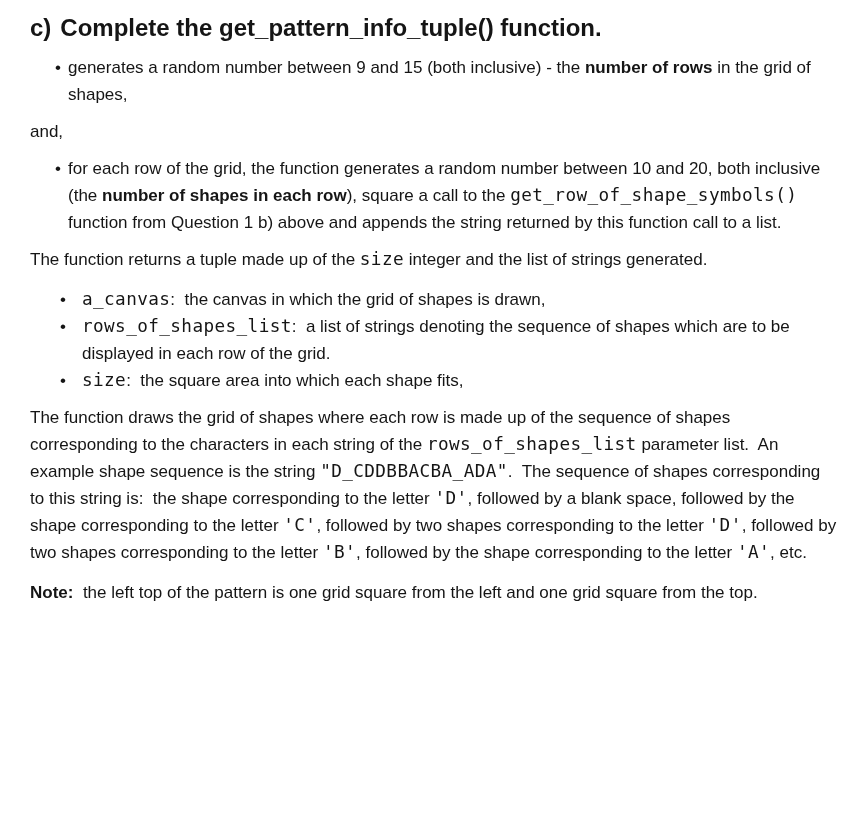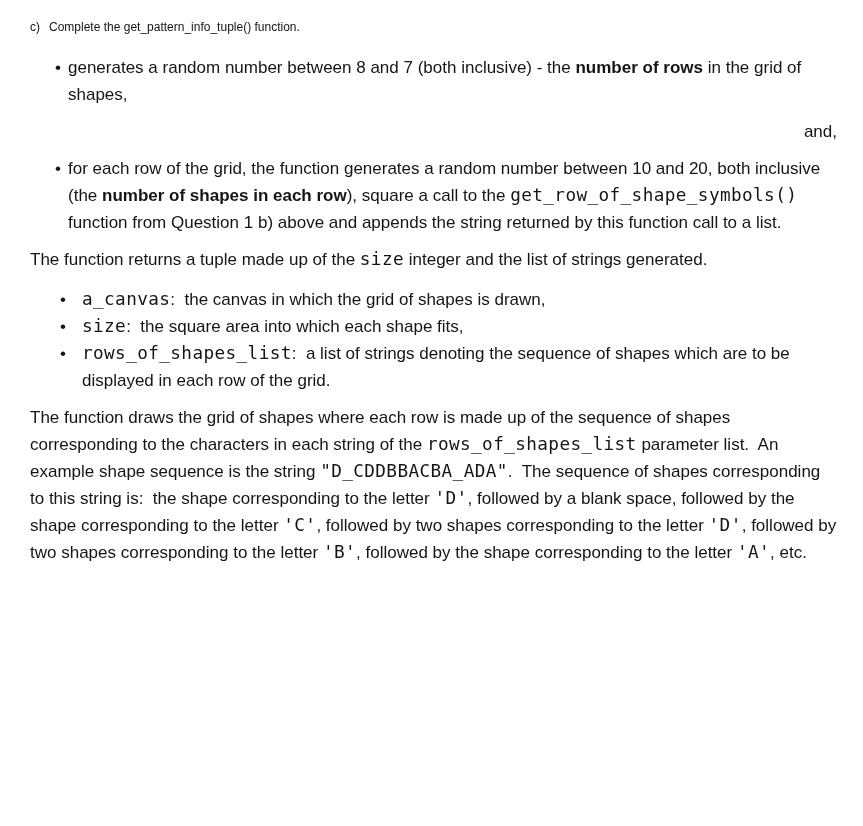--- a/index.html
+++ b/index.html
@@ -16,22 +16,22 @@
     font-size: 17px;
     line-height: 27px;
     color: #151515;
     overflow: hidden;
   }
   .doc p {
     margin: 0 0 13px 0;
     white-space: pre-wrap;
   }
   .heading {
-    font-weight: normal;
-    font-size: 12px;
+    font-weight: bold;
+    font-size: 24px;
   }
   .heading .hlabel { margin-right: 9px; }
   .section-d-heading { margin-top: 20px !important; }
   .mono {
     font-family: "DejaVu Sans Mono", "Liberation Mono", monospace;
     font-size: 1.04em;
     letter-spacing: 0.4px;
   }
   .bold { font-weight: bold; }
   ul {
@@ -58,46 +58,47 @@
     padding-left: 22px;
     margin-bottom: 0px;
     white-space: pre-wrap;
   }
   ul.d-list li::before {
     content: "\2022";
     position: absolute;
     left: 0;
     top: 0;
   }
-  .connector { margin: 5px 0 10px 0 !important; text-align: right; }
+  .connector { margin: 5px 0 10px 0 !important; }
 </style>
 </head>
 <body>
 
 <div class="doc">
 
   <p class="heading"><span class="hlabel">c)</span><span>Complete the get_pattern_info_tuple() function.</span></p>
 
 
   <ul class="c-list">
-    <li><span>generates a random number between 8 and 7 (both inclusive) - the </span><span class="bold">number of rows</span><span> in the grid of shapes,</span></li>
+    <li><span>generates a random number between 9 and 15 (both inclusive) - the </span><span class="bold">number of rows</span><span> in the grid of shapes,</span></li>
   </ul>
 
   <p class="connector">and,</p>
 
   <ul class="c-list">
     <li><span>for each row of the grid, the function generates a random number between 10 and 20, both inclusive (the </span><span class="bold">number of shapes in each row</span><span>), square a call to the </span><span class="mono">get_row_of_shape_symbols()</span><span>  function from Question 1 b) above and appends the string returned by this function call to a list.</span></li>
   </ul>
 
   <p><span>The function returns a tuple made up of the </span><span class="mono">size</span><span> integer and the list of strings generated.</span></p>
 
 
 
   <ul class="d-list">
     <li><span class="mono">a_canvas</span><span>:  the canvas in which the grid of shapes is drawn,</span></li>
+    <li><span class="mono">rows_of_shapes_list</span><span>:  a list of strings denoting the sequence of shapes which are to be displayed in each row of the grid.</span></li>
     <li><span class="mono">size</span><span>:  the square area into which each shape fits,</span></li>
-    <li><span class="mono">rows_of_shapes_list</span><span>:  a list of strings denoting the sequence of shapes which are to be displayed in each row of the grid.</span></li>
   </ul>
 
   <p><span>The function draws the grid of shapes where each row is made up of the sequence of shapes corresponding to the characters in each string of the </span><span class="mono">rows_of_shapes_list</span><span> parameter list.  An example shape sequence is the string </span><span class="mono">"D_CDDBBACBA_ADA"</span><span>.  The sequence of shapes corresponding to this string is:  the shape corresponding to the letter </span><span class="mono">'D'</span><span>, followed by a blank space, followed by the shape corresponding to the letter </span><span class="mono">'C'</span><span>, followed by two shapes corresponding to the letter </span><span class="mono">'D'</span><span>, followed by two shapes corresponding to the letter </span><span class="mono">'B'</span><span>, followed by the shape corresponding to the letter </span><span class="mono">'A'</span><span>, etc.</span></p>
 
+  <p><span class="bold">Note:</span><span>  the left top of the pattern is one grid square from the left and one grid square from the top.</span></p>
 
 </div>
 
 </body></html>

